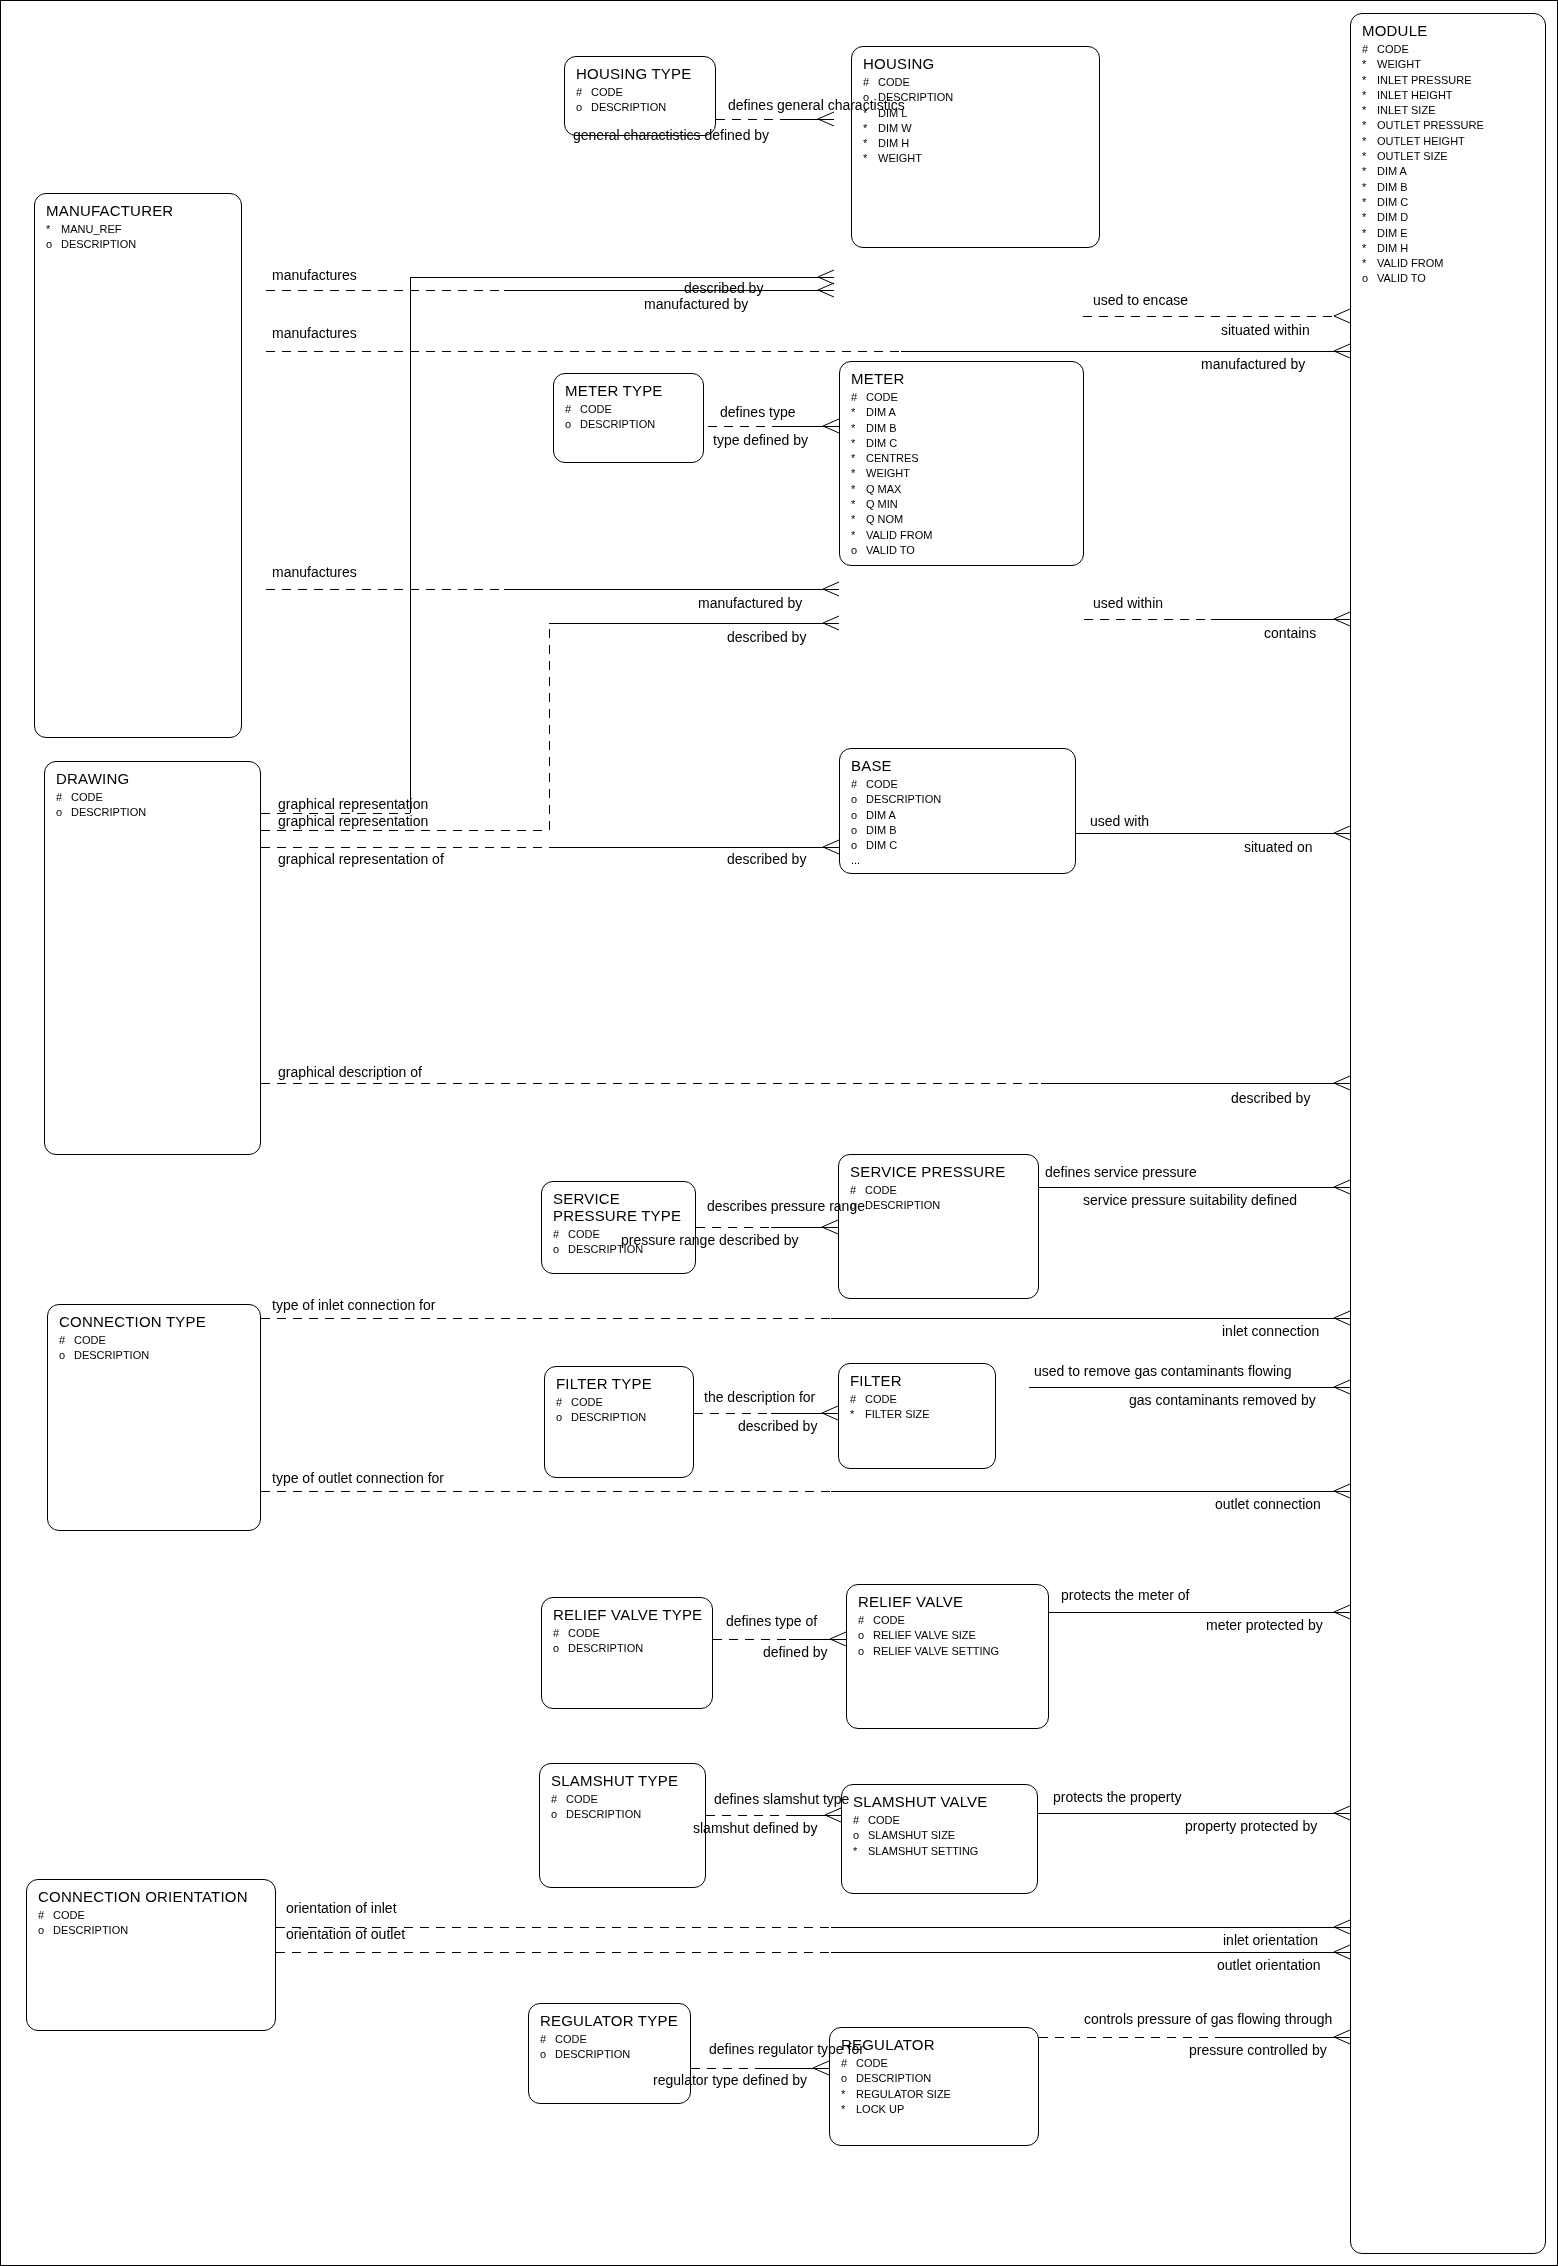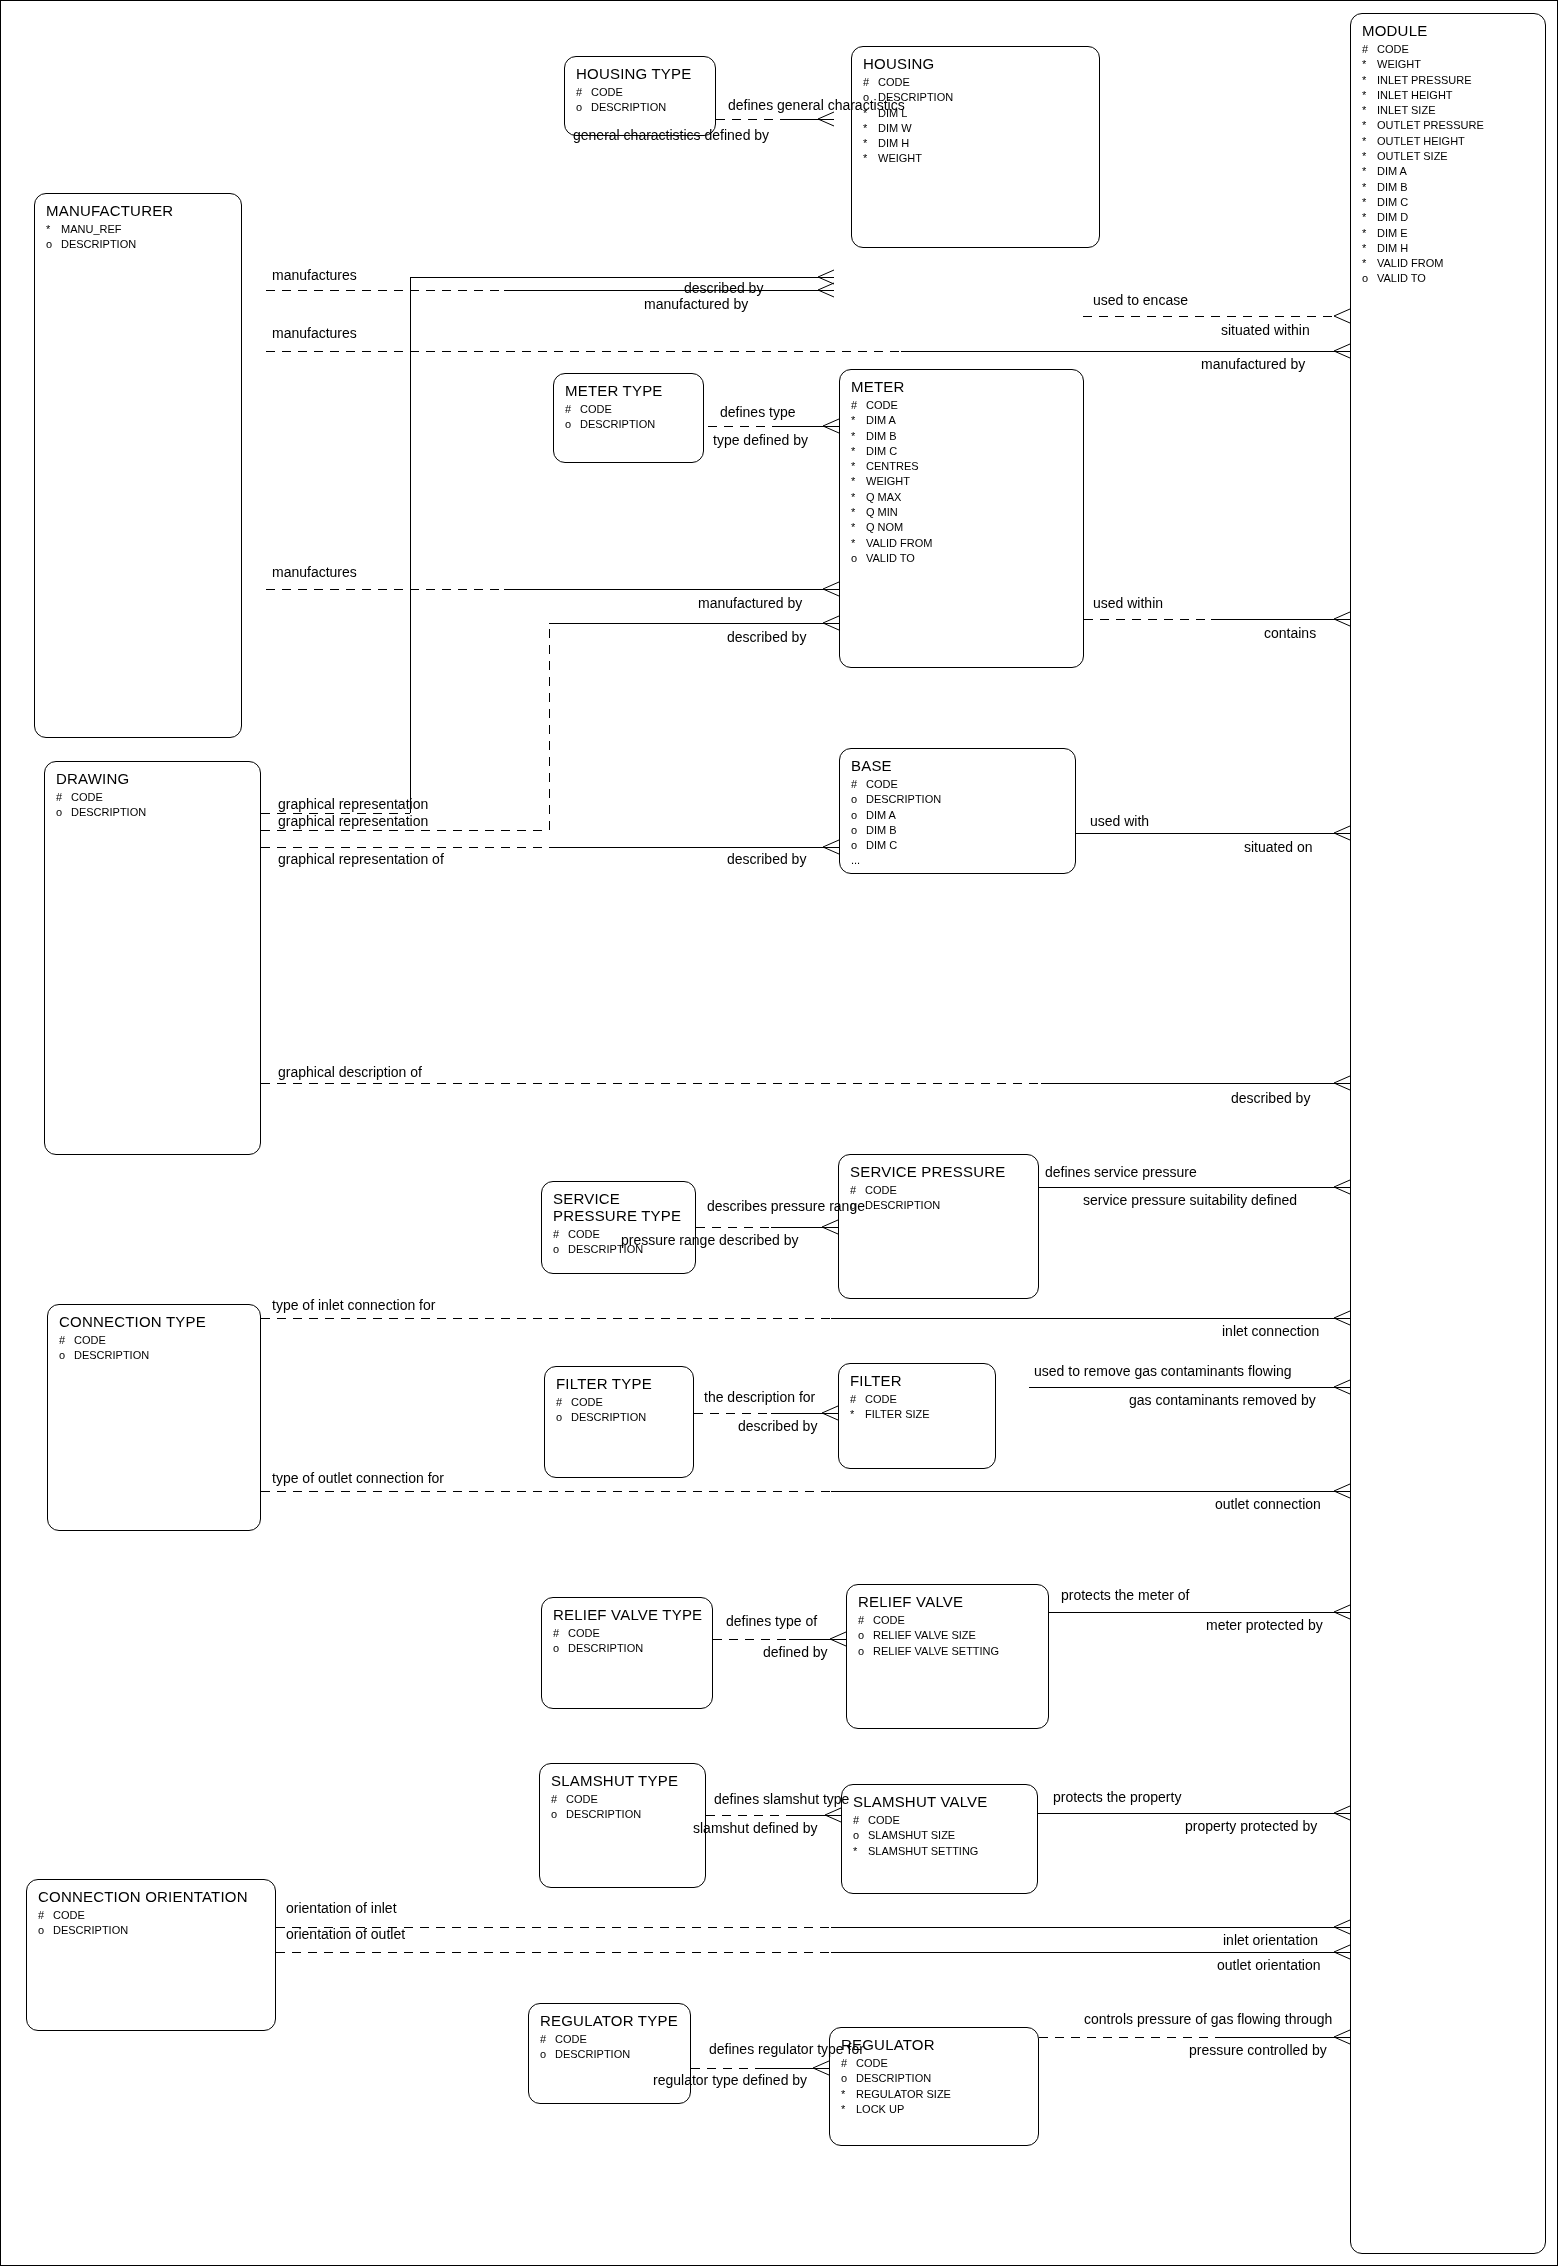--- a/index.html
+++ b/index.html
@@ -9,21 +9,21 @@
   .etitle{font-size:15px;line-height:17px;white-space:nowrap;margin-bottom:3px;letter-spacing:0.2px;}
   #e-service-pressure-type .etitle{white-space:normal;}
   .arow{font-size:11px;line-height:15.3px;white-space:nowrap;}
   .aflag{display:inline-block;width:15px;}
   .rlabel{position:absolute;font-size:14px;line-height:16px;white-space:nowrap;z-index:3;}
   
   #e-manufacturer{left:33px;top:192px;width:208px;height:545px;}
   #e-housing-type{left:563px;top:55px;width:152px;height:80px;}
   #e-housing{left:833px;top:45px;width:249px;height:202px;margin-left:17px;}
   #e-meter-type{left:552px;top:372px;width:151px;height:90px;}
-  #e-meter{left:838px;top:368px;width:245px;height:299px;}
+  #e-meter{left:838px;top:360px;width:245px;height:205px;}
   #e-drawing{left:43px;top:760px;width:217px;height:394px;}
   #e-base{left:838px;top:747px;width:237px;height:126px;}
   #e-service-pressure-type{left:540px;top:1180px;width:155px;height:93px;}
   #e-service-pressure{left:837px;top:1153px;width:201px;height:145px;}
   #e-connection-type{left:46px;top:1303px;width:214px;height:227px;}
   #e-filter-type{left:543px;top:1365px;width:150px;height:112px;}
   #e-filter{left:837px;top:1362px;width:158px;height:106px;}
   #e-relief-valve-type{left:540px;top:1596px;width:172px;height:112px;}
   #e-relief-valve{left:845px;top:1583px;width:203px;height:145px;}
   #e-slamshut-type{left:538px;top:1762px;width:167px;height:125px;}

